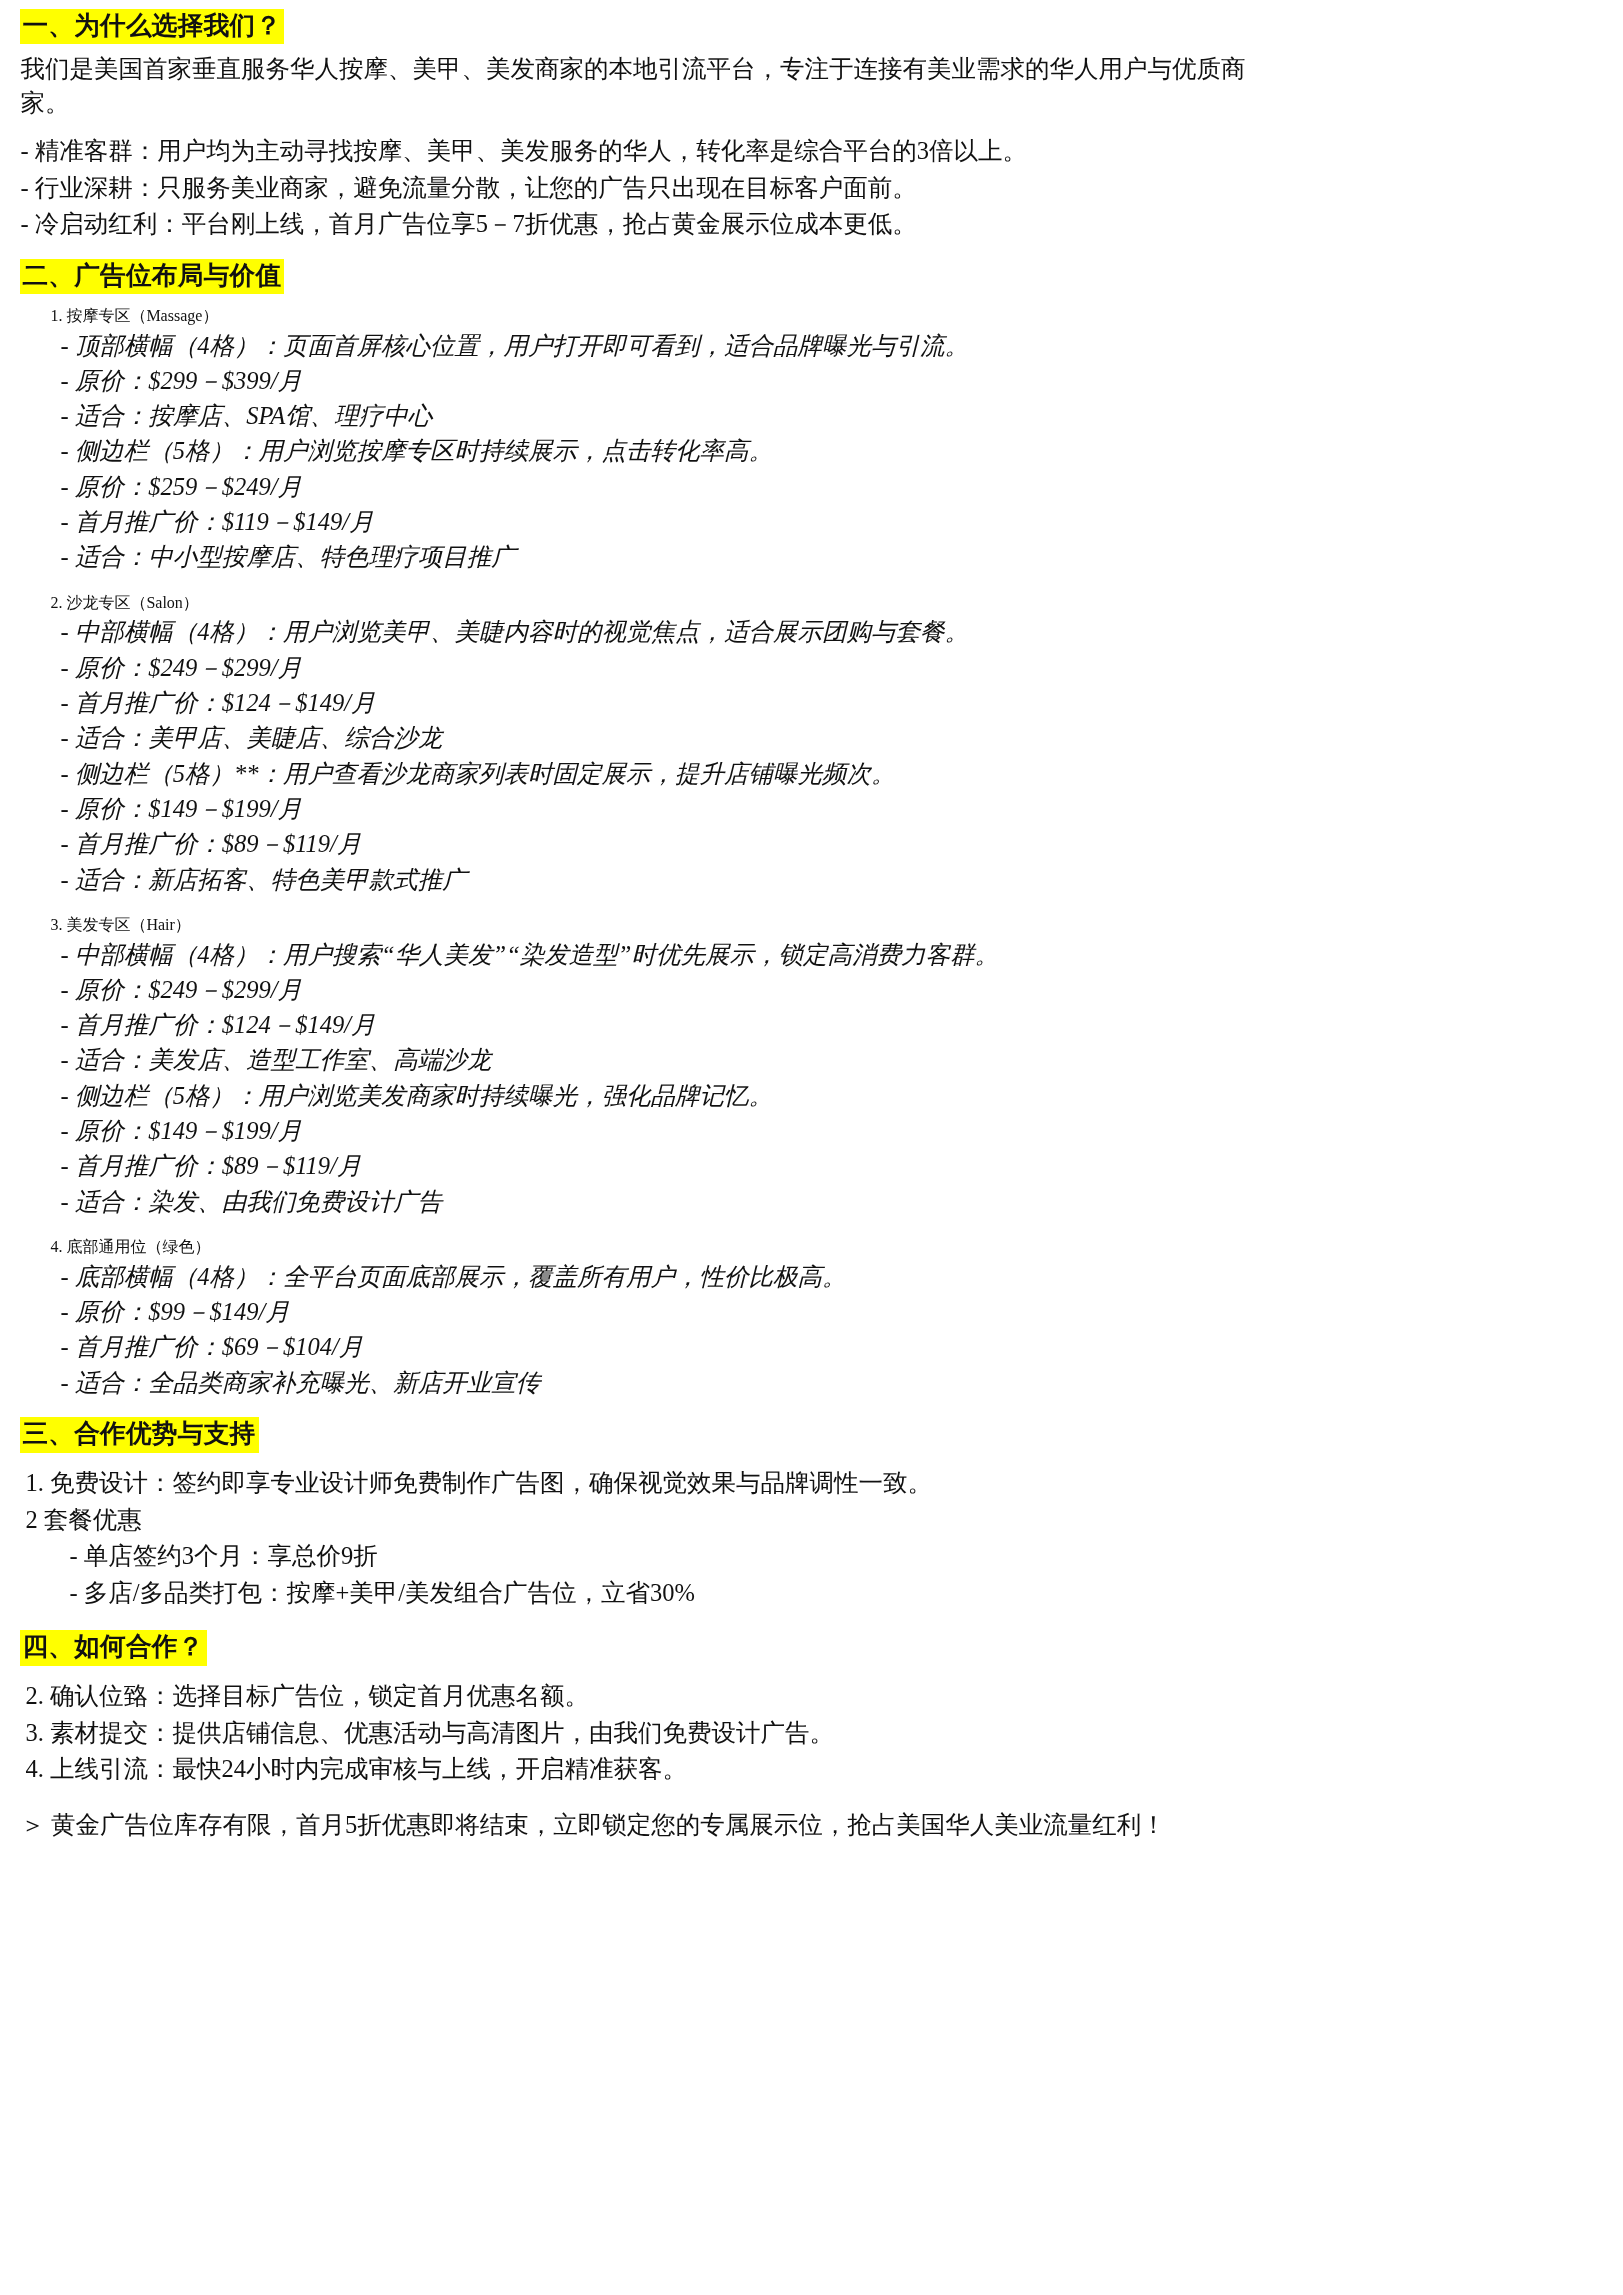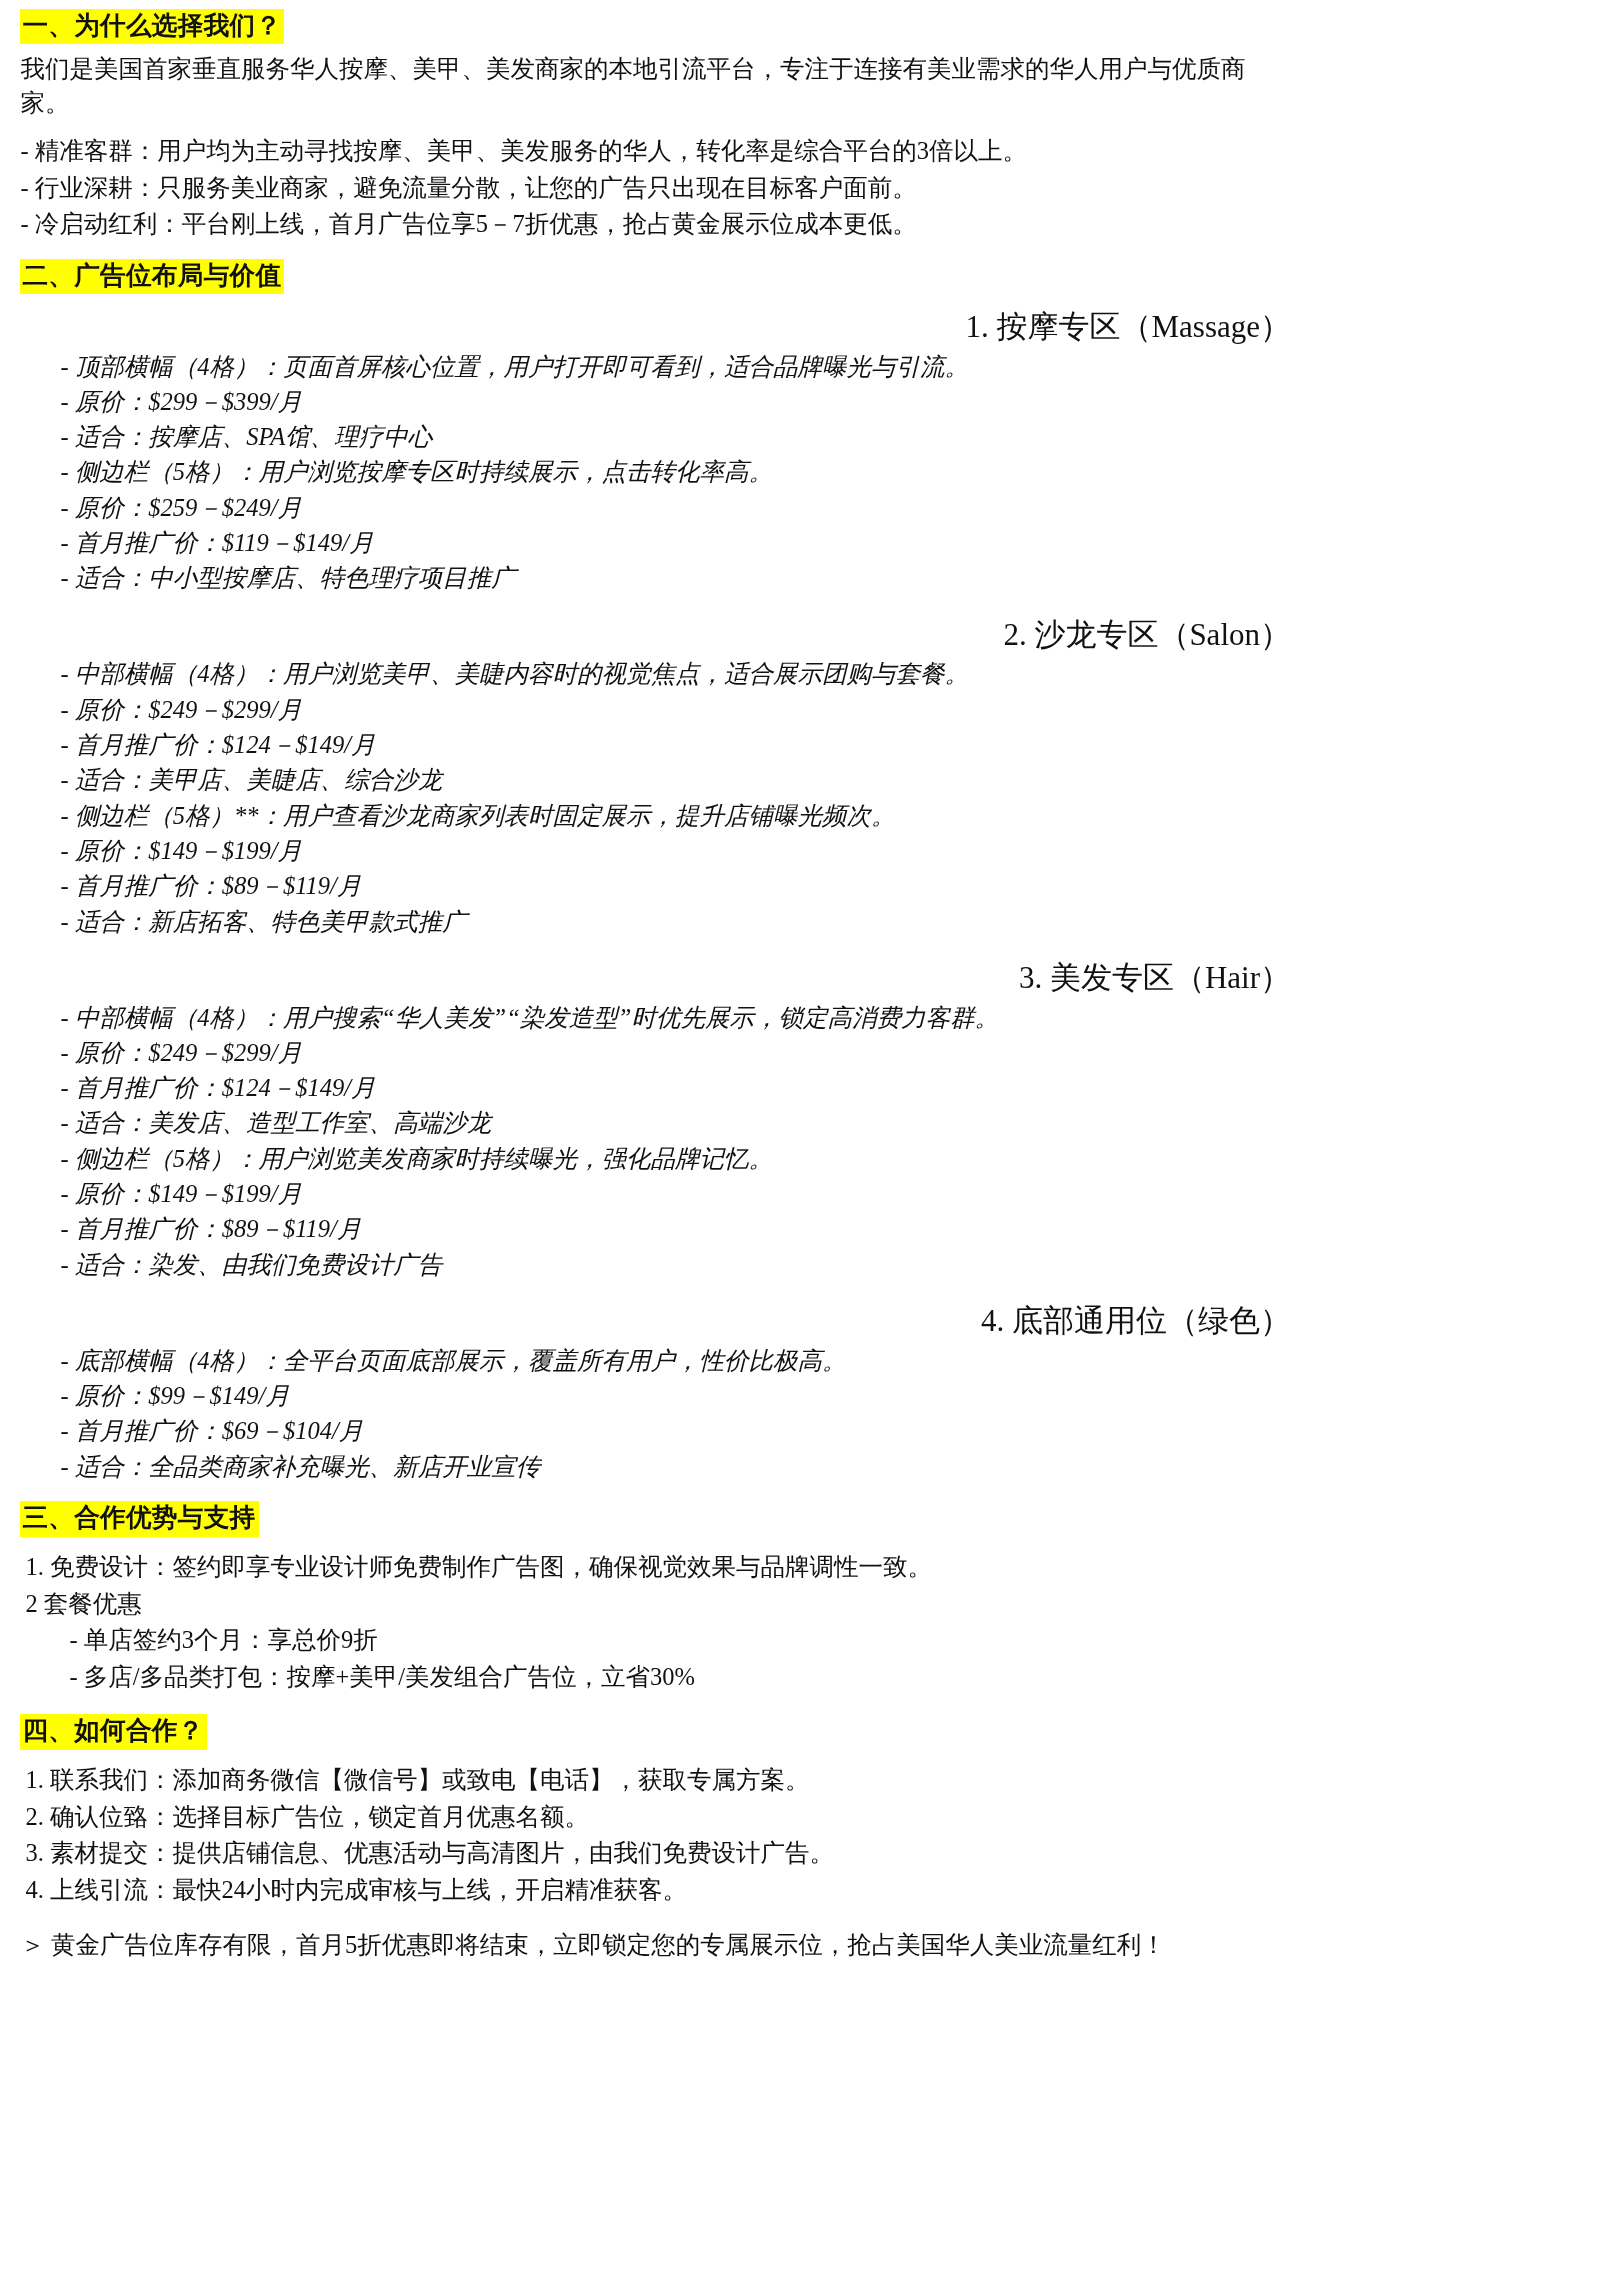--- a/index.html
+++ b/index.html
@@ -39,25 +39,24 @@
   .bullet-block { margin-top: 13.3px; }
   .bullet {
     font-size: 24.5px;
     line-height: 1.40;
     margin: 0 0 2px 0;
     white-space: nowrap;
   }
   .num-list { margin-top: 11.2px; }
   .num-item { margin-bottom: 17.4px; }
   .num-head {
-    font-size: 31px;
+    font-size: 16px;
     line-height: 1.40;
     margin: 0 0 1px 0;
     padding-left: 30px;
-    text-align: right;
   }
   .sub-line {
     font-size: 24.5px;
     line-height: 1.40;
     margin: 0 0 1px 0;
     padding-left: 40px;
     font-style: italic;
   }
   .ord-list { margin-top: 13.3px; }
   .ord-line {
@@ -151,21 +150,20 @@
     <p class="ord-line sub">- 单店签约3个月：享总价9折</p>
     <p class="ord-line sub">- 多店/多品类打包：按摩+美甲/美发组合广告位，立省30%</p>
   </div>
 
   <div class="gap-md"></div>
 
   <div class="h-wrap">
     <span class="h-section">四、如何合作？</span>
   </div>
   <div class="ord-list">
-    <p class="ord-line">1.  联系我们：添加商务微信【微信号】或致电【电话】，获取专属方案。</p>
     <p class="ord-line">2.  确认位臵：选择目标广告位，锁定首月优惠名额。</p>
     <p class="ord-line">3.  素材提交：提供店铺信息、优惠活动与高清图片，由我们免费设计广告。</p>
     <p class="ord-line">4.  上线引流：最快24小时内完成审核与上线，开启精准获客。</p>
   </div>
 
   <p class="quote-line">＞ 黄金广告位库存有限，首月5折优惠即将结束，立即锁定您的专属展示位，抢占美国华人美业流量红利！</p>
 
 </div>
 
 

